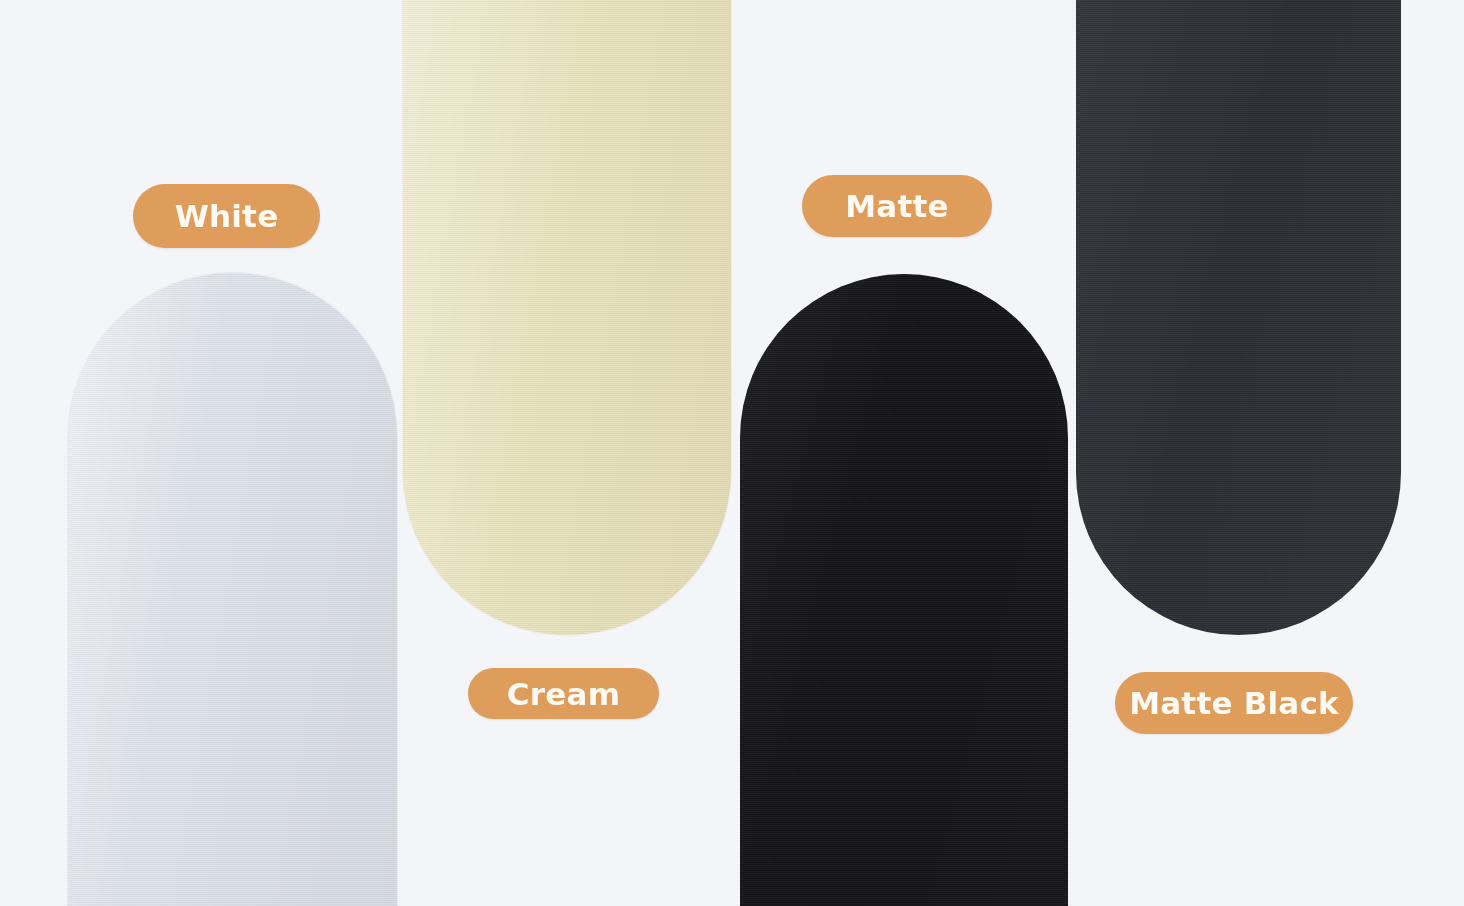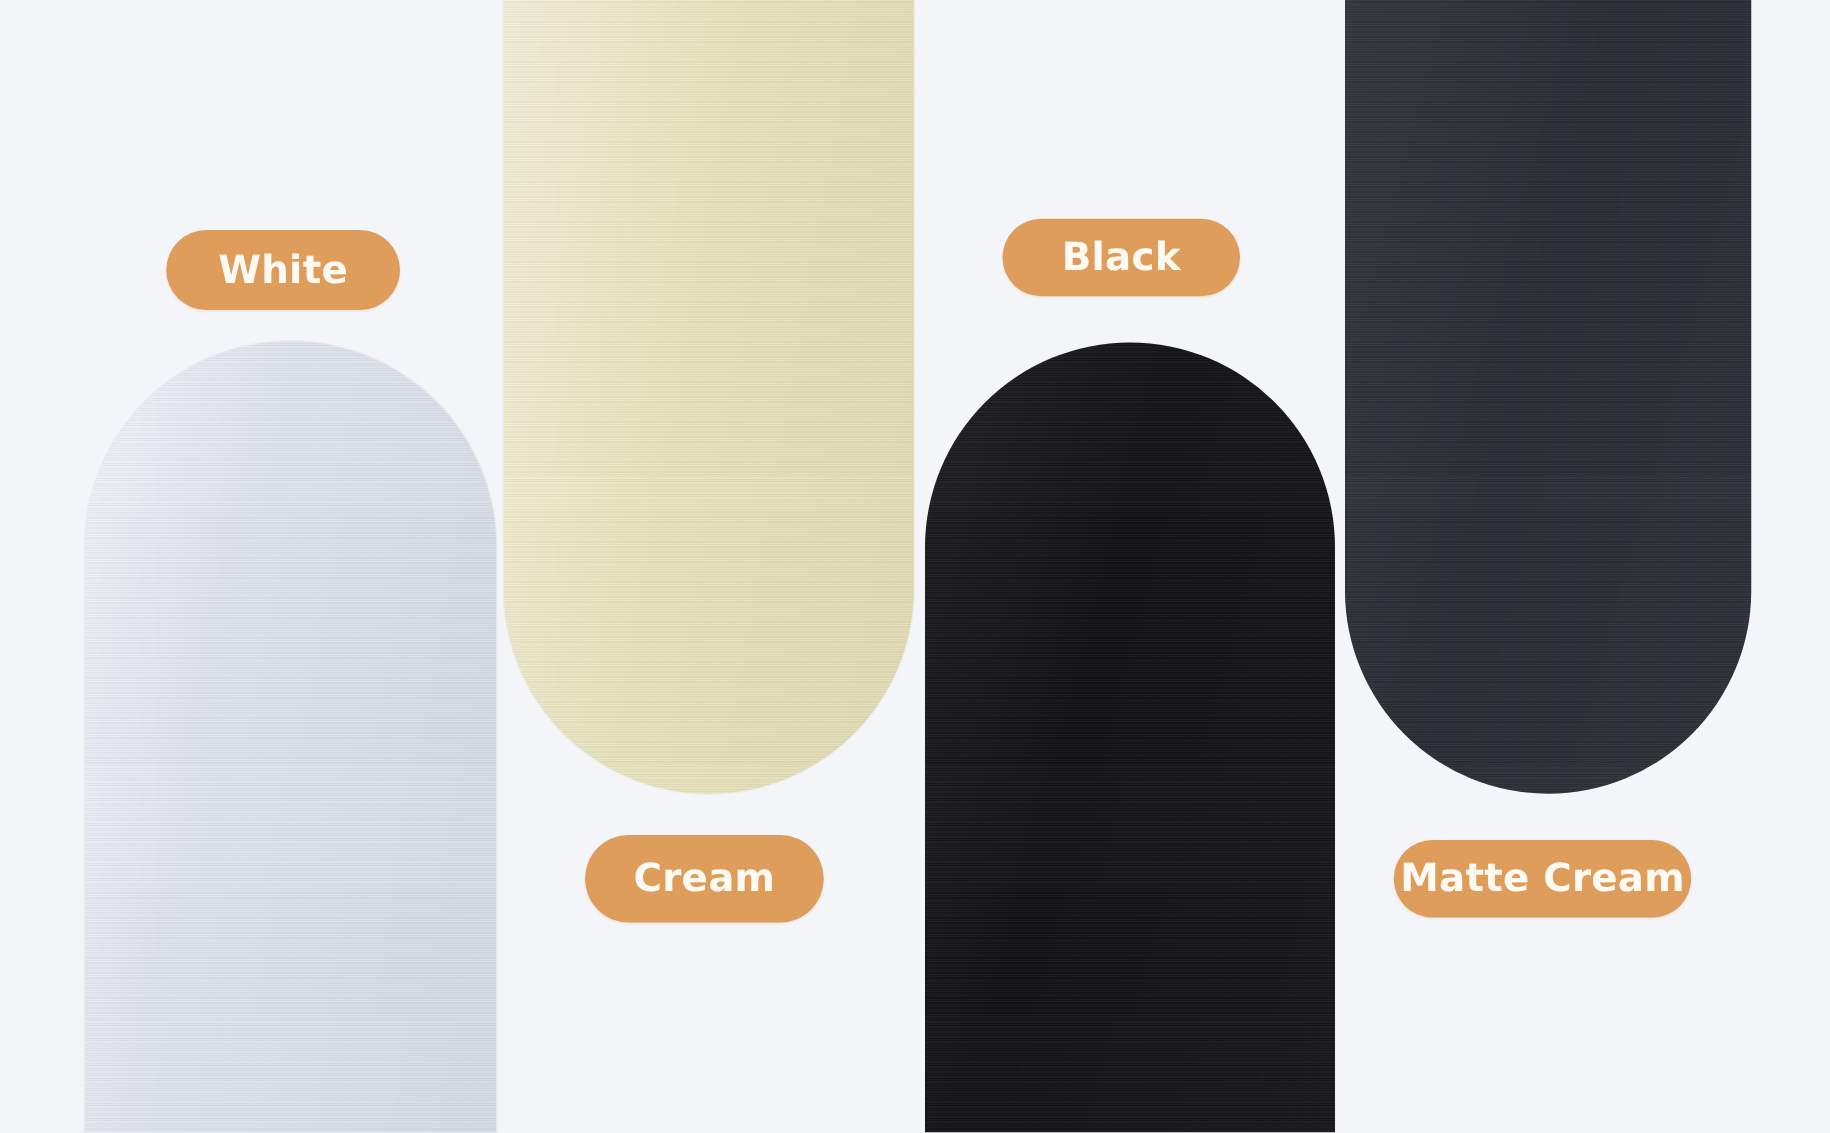--- a/index.html
+++ b/index.html
@@ -119,21 +119,21 @@
     user-select: none;
     box-shadow: 0 1px 2px rgba(90,60,20,.10);
   }
   .pill-white {
     left: 133px; top: 171px;
     width: 187px; height: 64px;
     font-size: 31px;
   }
   .pill-cream {
     left: 468px; top: 668px;
-    width: 191px; height: 70px;
+    width: 191px; height: 51px;
     font-size: 31px;
   }
   .pill-black {
     left: 802px; top: 175px;
     width: 190px; height: 62px;
     font-size: 31px;
   }
   .pill-matte {
     left: 1115px; top: 672px;
     width: 238px; height: 62px;
@@ -162,17 +162,17 @@
 
   <div class="swatch sw-matte" style="background: rgb(43, 46, 52);">
     <div class="sheen"></div>
     <div class="grain"></div>
   </div>
 
   <div class="pill pill-white" style="background: rgb(223, 157, 91); color: rgb(253, 250, 243); margin-top: 13px;">White</div>
 
   <div class="pill pill-cream" style="background: rgb(223, 157, 91); color: rgb(253, 250, 243);">Cream</div>
 
-  <div class="pill pill-black" style="background: rgb(223, 157, 91); color: rgb(253, 250, 243);">Black</div>
+  <div class="pill pill-black" style="background: rgb(223, 157, 91); color: rgb(253, 250, 243);">Matte</div>
 
-  <div class="pill pill-matte" style="background: rgb(223, 157, 91); color: rgb(253, 250, 243);">Matte Cream</div>
+  <div class="pill pill-matte" style="background: rgb(223, 157, 91); color: rgb(253, 250, 243);">Matte Black</div>
 
 </div>
 
 </body></html>

